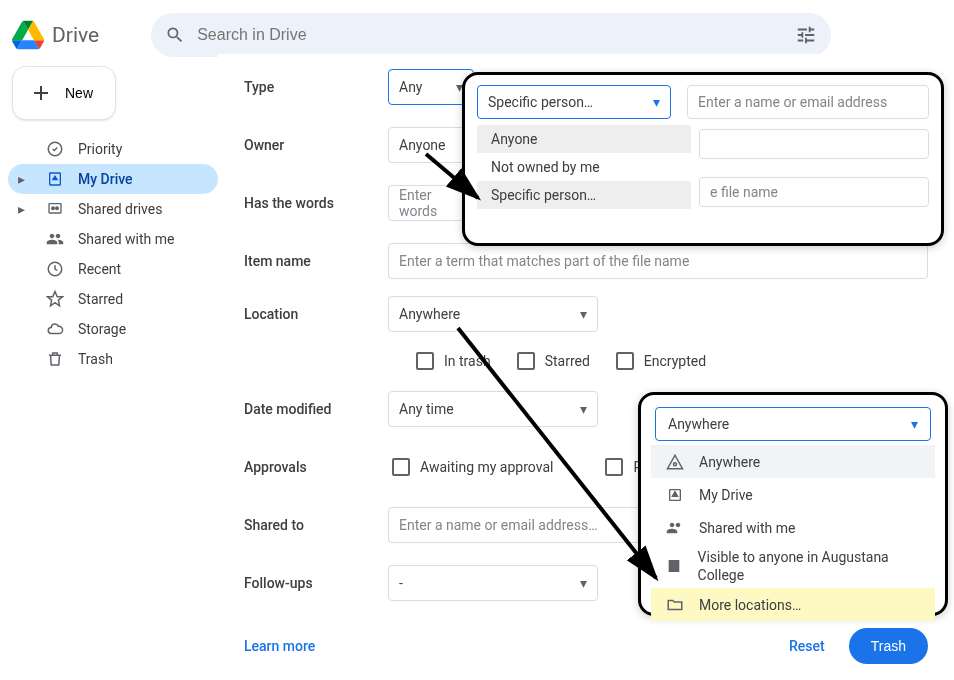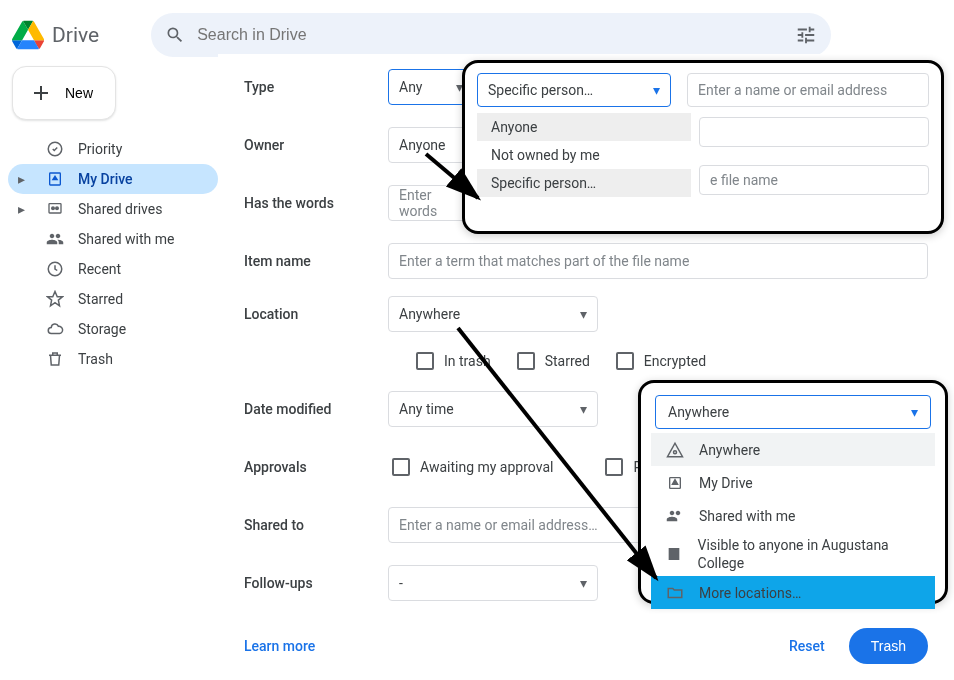--- a/index.html
+++ b/index.html
@@ -141,20 +141,21 @@
   }
 
   
   .callout {
     position:absolute;
     background:#fff;
     border:3px solid #000;
     border-radius:16px;
     box-shadow:0 2px 8px rgba(0,0,0,0.2);
     z-index:50;
+    margin-top:12px;
   }
   .call1 { top: 60px; left: 462px; width: 482px; height:174px; padding:10px 12px;}
   .call2 { top: 380px; left: 638px; width: 310px; height:224px; padding:8px 10px;}
   .c1-select {
     border:1.5px solid #1a73e8; border-radius:4px; height:34px;
     display:flex;align-items:center;justify-content:space-between;
     padding:0 10px;color:#3c4043;cursor:pointer; width:194px;
   }
   .c1-row1{display:flex;gap:16px;margin-bottom:6px;}
   .c1-input {
@@ -179,21 +180,21 @@
   .c2-select {
     border:1.5px solid #1a73e8; border-radius:4px; height:34px;
     display:flex;align-items:center;justify-content:space-between;
     padding:0 12px;color:#3c4043;margin:4px 4px 4px 4px;cursor:pointer;
   }
   .c2-menu .mitem {
     height:33px;display:flex;align-items:center;gap:14px;padding:0 14px;cursor:pointer;font-size:14px;
   }
   .c2-menu .mitem.multi{height:44px;}
   .c2-menu .mitem.hl1 { background:#f1f3f4;}
-  .c2-menu .mitem.hl2 { background:#0ea5e9;}
+  .c2-menu .mitem.hl2 { background:#fef9c3;}
   .micon{width:20px;color:#5f6368;display:flex;justify-content:center;}
 
   
   .arrow-line {
     position:absolute; z-index:60;
   }
 </style>
 </head>
 <body>
 

